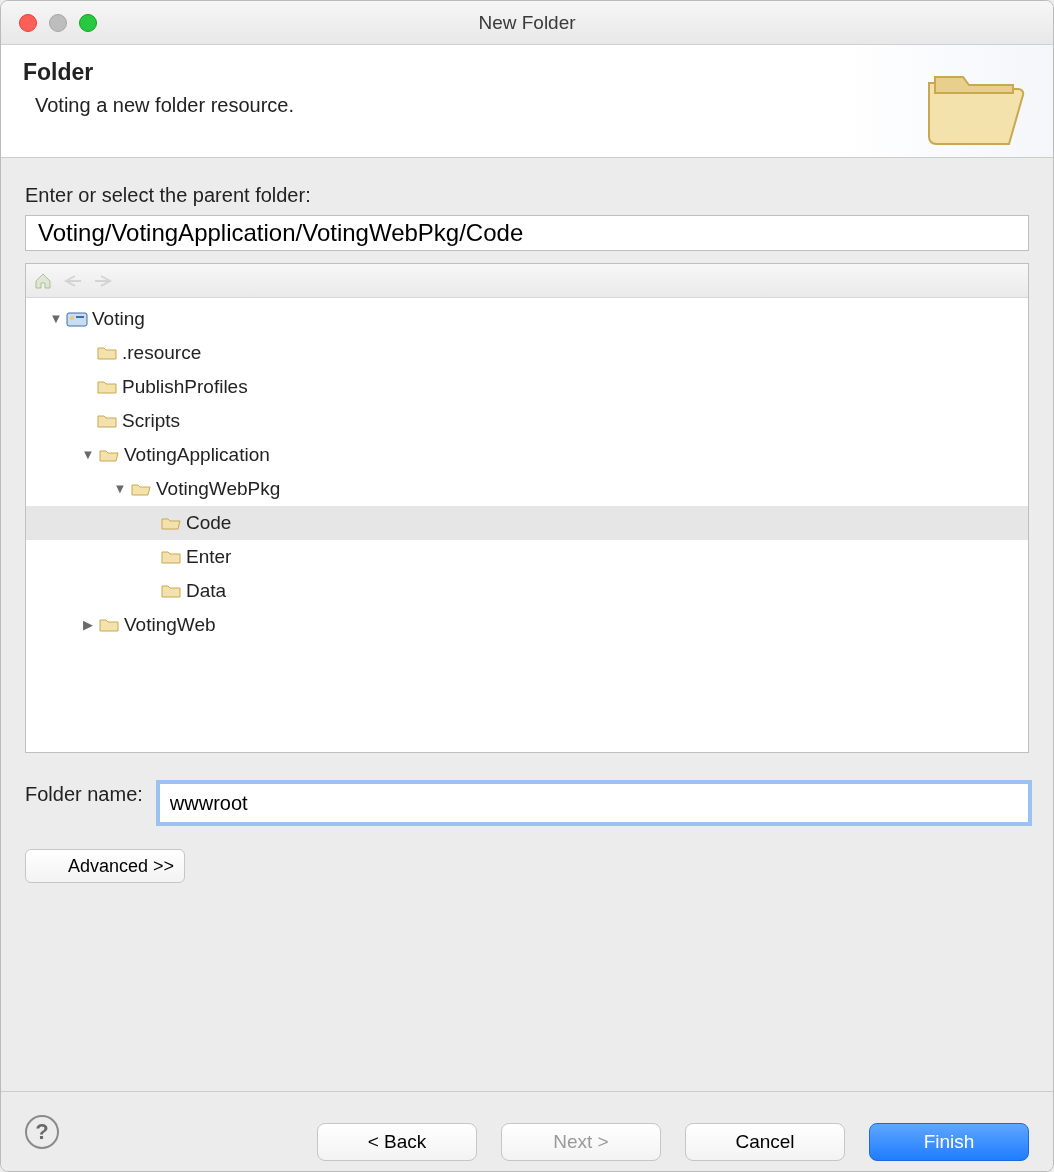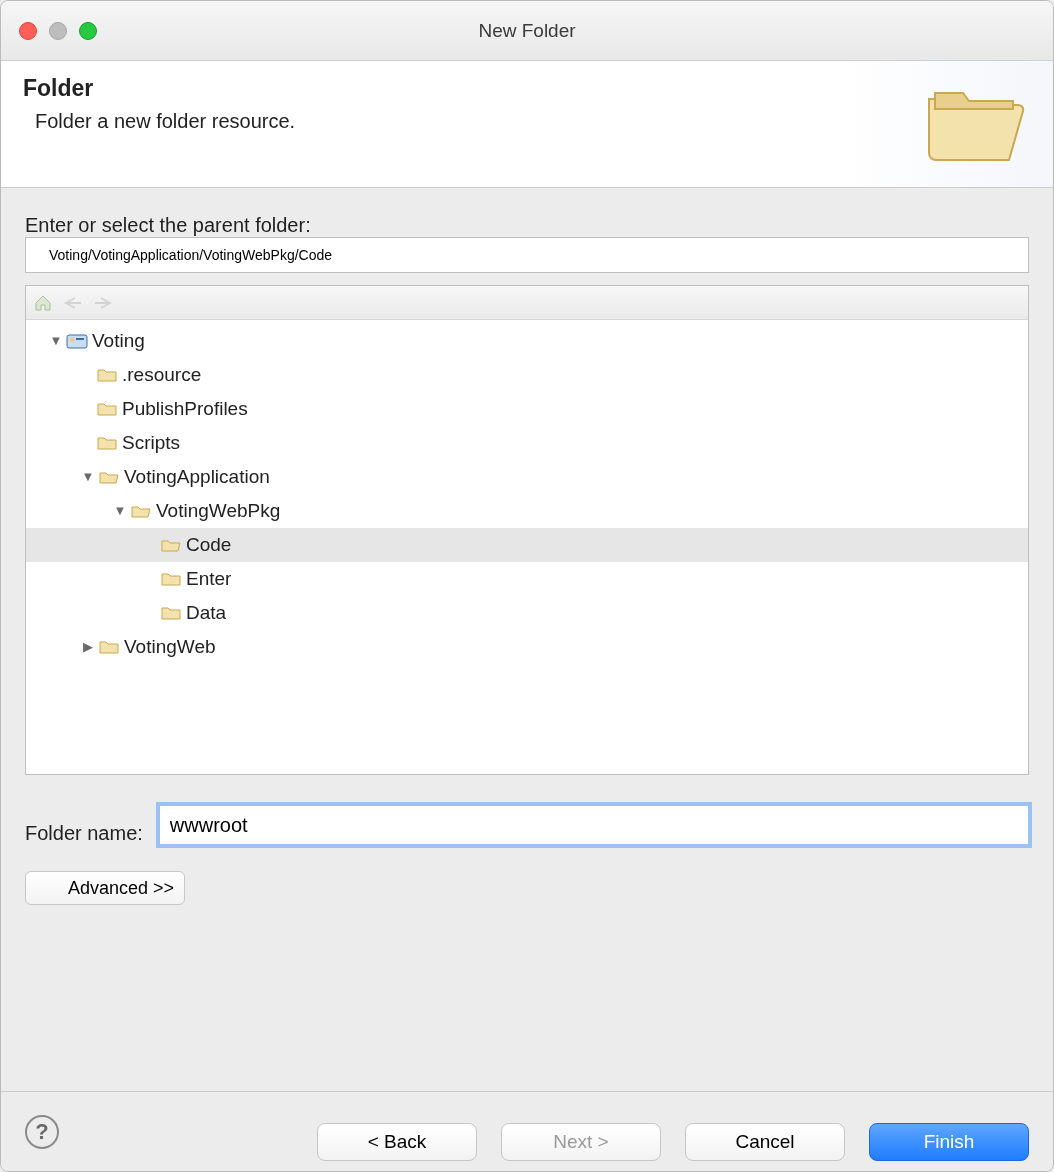--- a/index.html
+++ b/index.html
@@ -10,53 +10,53 @@
   background: #ececec;
   width: 1054px;
   height: 1172px;
   display: flex;
   flex-direction: column;
   border: 1px solid #bbb;
   border-radius: 8px;
   overflow: hidden;
 }
 .titlebar {
-  height: 60px;
+  height: 44px;
   background: linear-gradient(#f6f6f6, #e8e8e8);
   border-bottom: 1px solid #d0d0d0;
   display: flex;
   align-items: center;
   position: relative;
 }
 .traffic { display: flex; gap: 12px; padding-left: 18px; }
 .tl { width: 18px; height: 18px; border-radius: 50%; }
 .tl.r { background: #ff5f57; border:1px solid #e24238; }
 .tl.y { background: #bdbdbd; border:1px solid #a7a7a7; }
 .tl.g { background: #28c840; border:1px solid #13a125; }
 .titlebar .title { position:absolute; left:0; right:0; text-align:center; font-size: 19px; color:#3a3a3a; pointer-events:none;}
 .header {
   background: #fff;
   border-bottom: 1px solid #ccc;
-  padding: 14px 22px 22px 22px;
+  padding: 14px 22px 8px 22px;
   display:flex;
   justify-content:space-between;
   align-items:flex-start;
   background: linear-gradient(to right, #fff 80%, #f4f6fb);
 }
 .header h1 { font-size: 23px; font-weight: 700; margin-bottom: 8px;}
 .header p { font-size: 20px; color: #222; margin-left: 12px;}
 .foldericon { width: 110px; height: 90px; }
 .content { flex:1; padding: 26px 24px 10px 24px; display:flex; flex-direction:column; background:#ececec;}
-.label { font-size: 20px; }
+.label { font-size: 20px; margin-bottom: 8px; }
 .pathinput {
   width:100%; height: 36px;
   border:1px solid #bfbfbf;
   background:#fff;
-  font-size: 14px;
-  padding: 4px 23px;
+  font-size: 24px;
+  padding: 4px 12px;
   margin-bottom: 12px;
 }
 .treewrap {
   background:#fff;
   border:1px solid #bfbfbf;
   flex: 0 0 490px;
   display:flex;
   flex-direction:column;
 }
 .treetoolbar {
@@ -67,21 +67,21 @@
   padding-left:6px;
 }
 .treetoolbar .ico { width:22px; height:22px; display:flex; align-items:center; justify-content:center; opacity:.55;}
 .tree { flex:1; overflow:auto; font-size:19px; line-height:1.3; padding: 4px 0;}
 .row { display:flex; align-items:center; height: 34px; cursor:default; padding-left:6px;}
 .row.selected { background:#e6e6e6; }
 .disclose { width:16px; display:inline-block; color:#6a6a6a; font-size:13px; margin-right:2px; text-align:center;}
 .foldersm { width:22px; height:18px; margin-right:4px; display:inline-flex; align-items:center; justify-content:center;}
 .projico { width:22px; height:18px; margin-right:4px; display:inline-flex; }
 .indent { display:inline-block; }
-.namerow { display:flex; align-items:flex-end; margin-top:30px; gap:16px;}
+.namerow { display:flex; align-items:flex-start; margin-top:30px; gap:16px;}
 .namerow label { font-size:20px; white-space:nowrap;}
 .nameinput {
   flex:1; height:40px;
   border:1px solid #b91c1c;
   font-size:20px;
   padding:4px 10px;
   outline: 4px solid #9bc2f0;
   outline-offset: -1px;
 }
 .advbtn {
@@ -127,21 +127,21 @@
     <div class="tl r"></div>
     <div class="tl y"></div>
     <div class="tl g"></div>
   </div>
   <div class="title">New Folder</div>
 </div>
 
 <div class="header">
   <div>
     <h1>Folder</h1>
-    <p>Folder a new folder resource.</p>
+    <p>Voting a new folder resource.</p>
   </div>
   <svg class="foldericon" viewBox="0 0 110 90">
     <path d="M8 24 L8 78 C8 82 11 85 15 85 L88 85 L102 36 C103 32 100 30 97 30 L30 30 L24 24 Z" fill="#f4e2ad" stroke="#c9a84f" stroke-width="2"></path>
     <path d="M14 18 L42 18 L48 26 L92 26 L92 34 L14 34 Z" fill="#e8cf8e" stroke="#c9a84f" stroke-width="2"></path>
   </svg>
 </div>
 
 <div class="content">
   <div class="label">Enter or select the parent folder:</div>
   <input class="pathinput" type="text" value="Voting/VotingApplication/VotingWebPkg/Code" style="">

